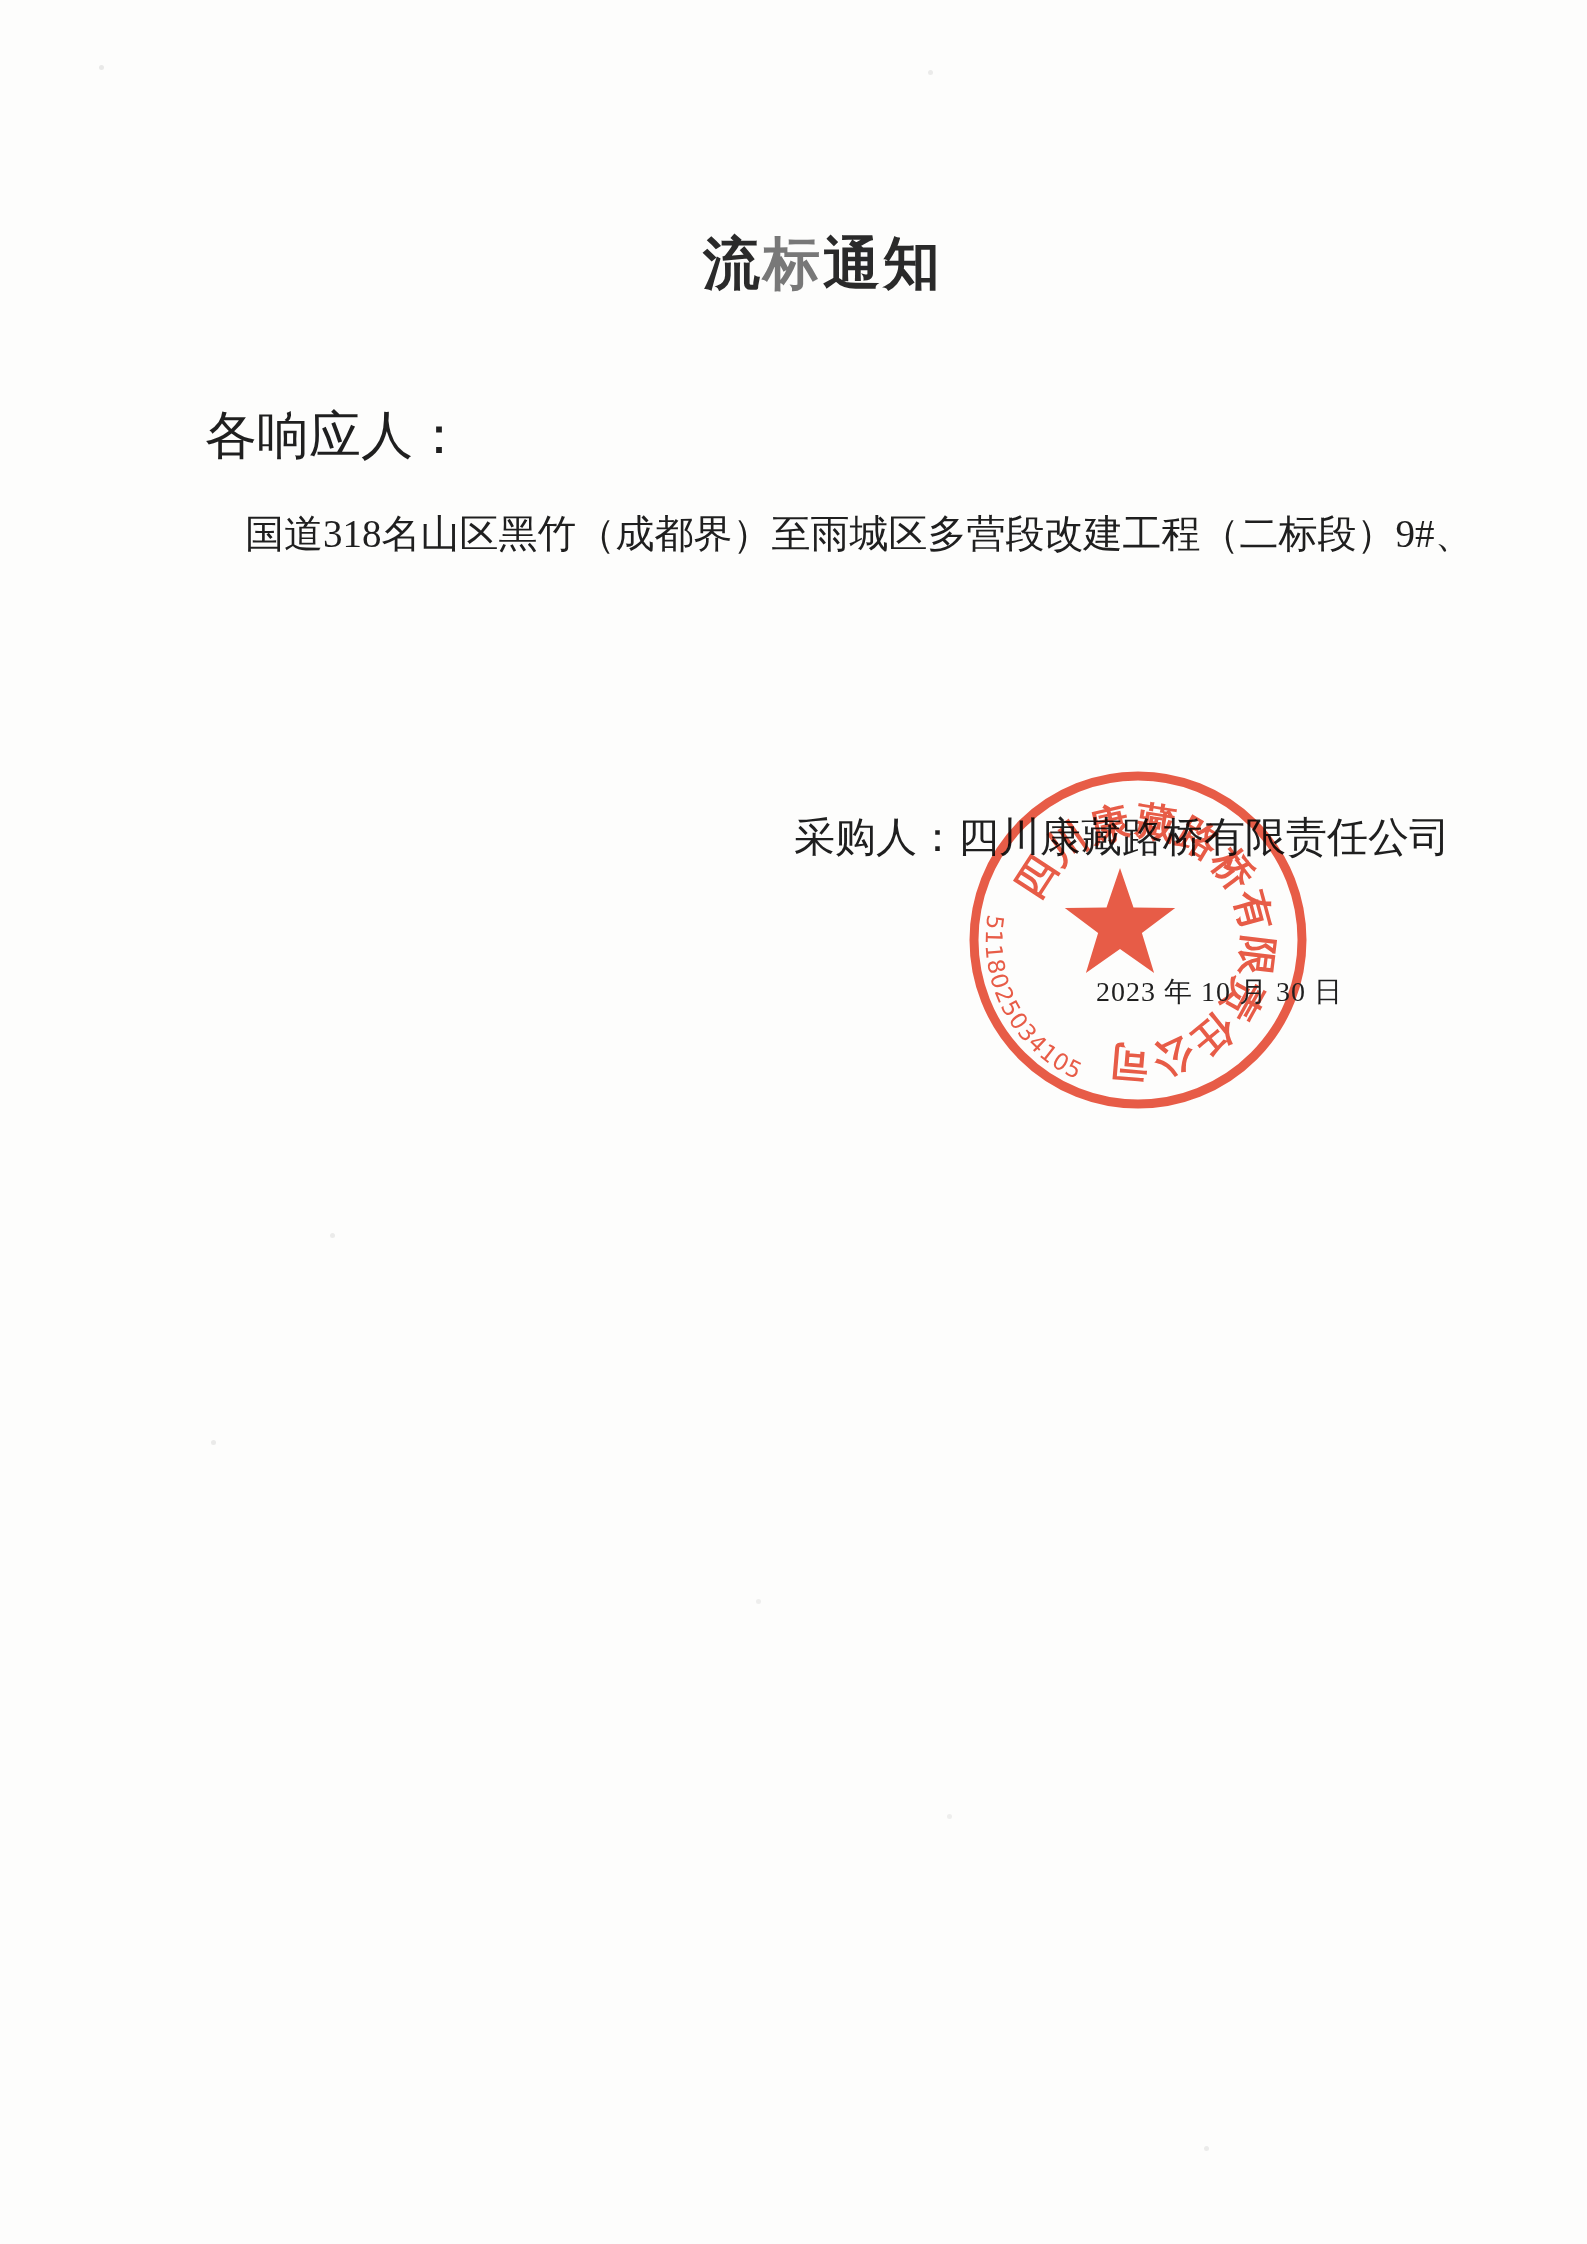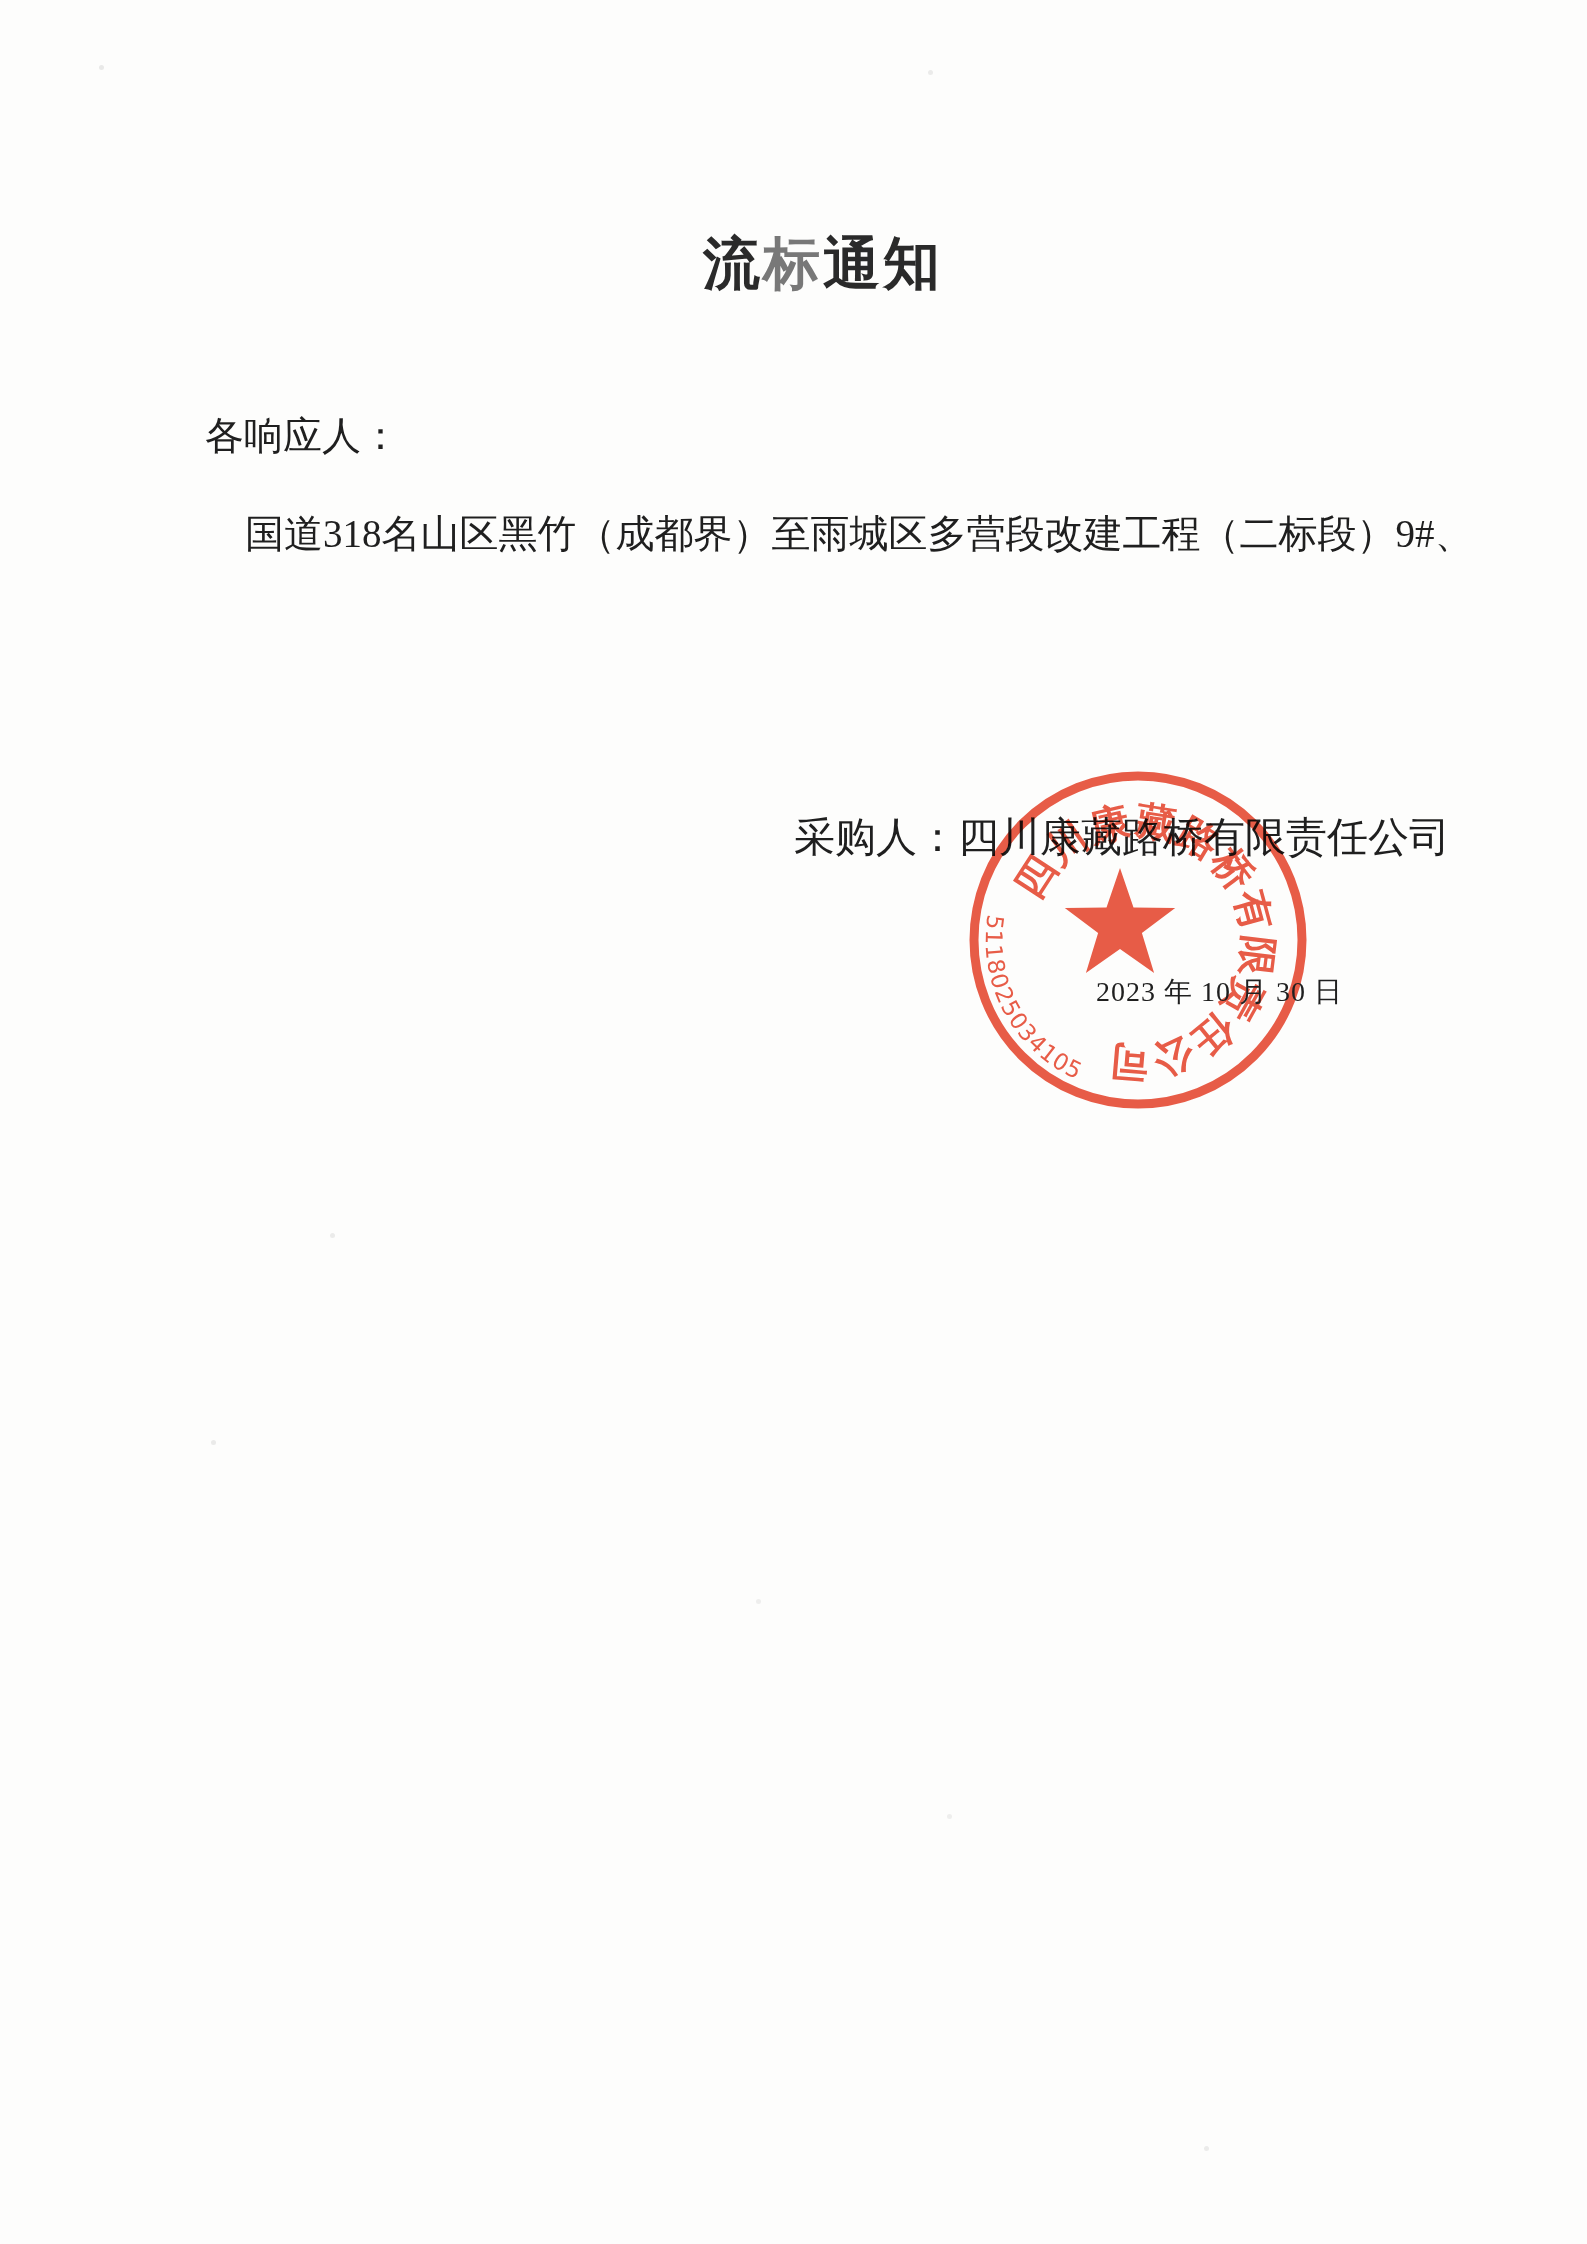--- a/index.html
+++ b/index.html
@@ -25,21 +25,21 @@
     letter-spacing: 3px;
     color: #2a2a2a;
   }
   .title .c2 { color: #787878; } 
 
   
   .salutation {
     position: absolute;
     left: 205px;
     top: 407px;
-    font-size: 39px;
+    font-size: 52px;
     line-height: 58px;
   }
 
   
   .body-para {
     position: absolute;
     left: 192px;
     top: 477px;
     font-size: 39px;
     line-height: 58px;

